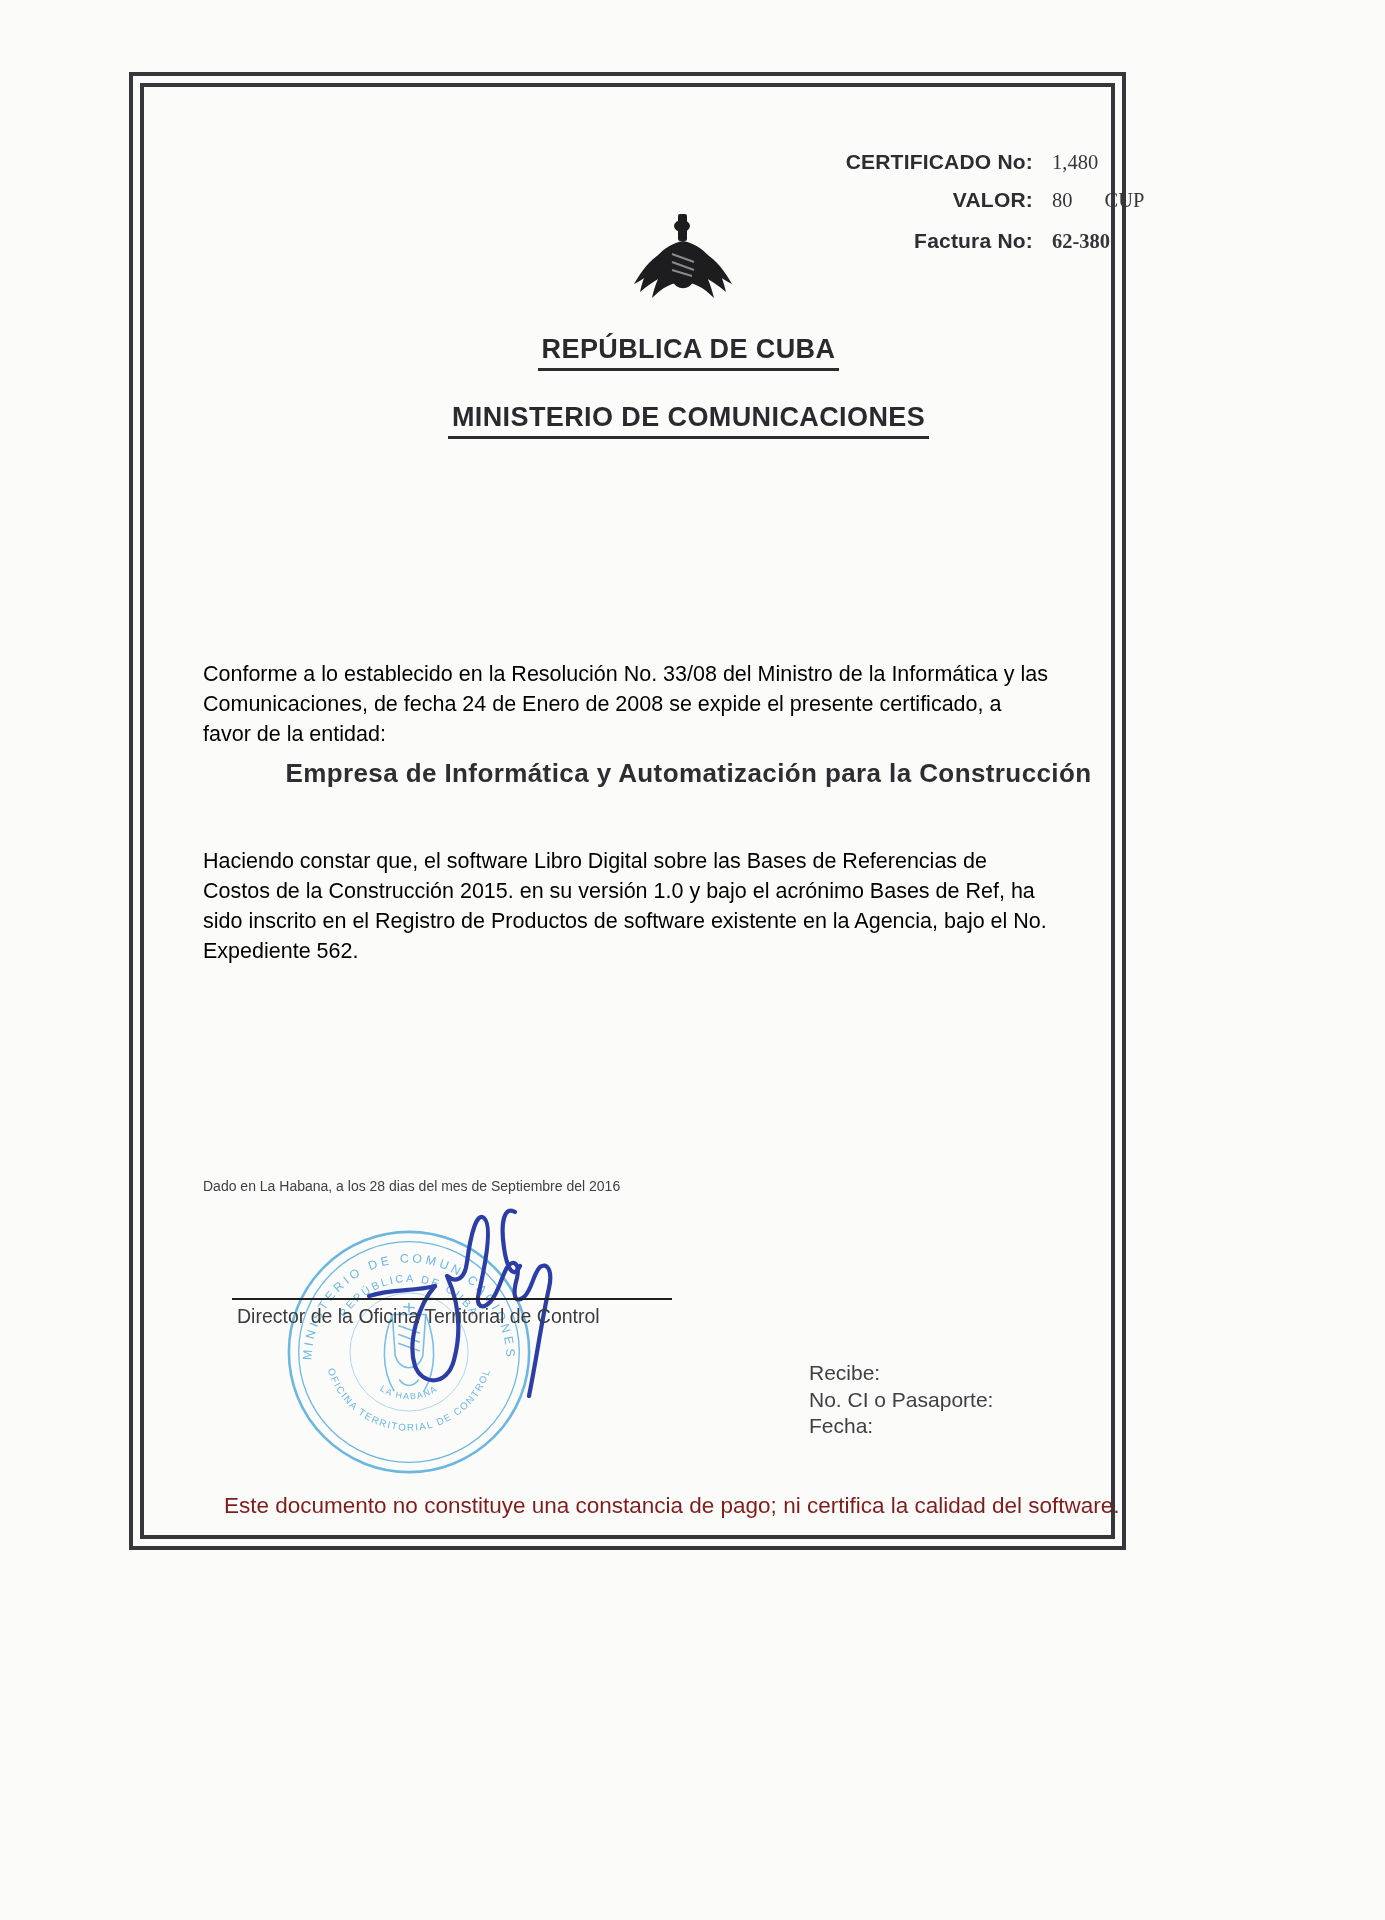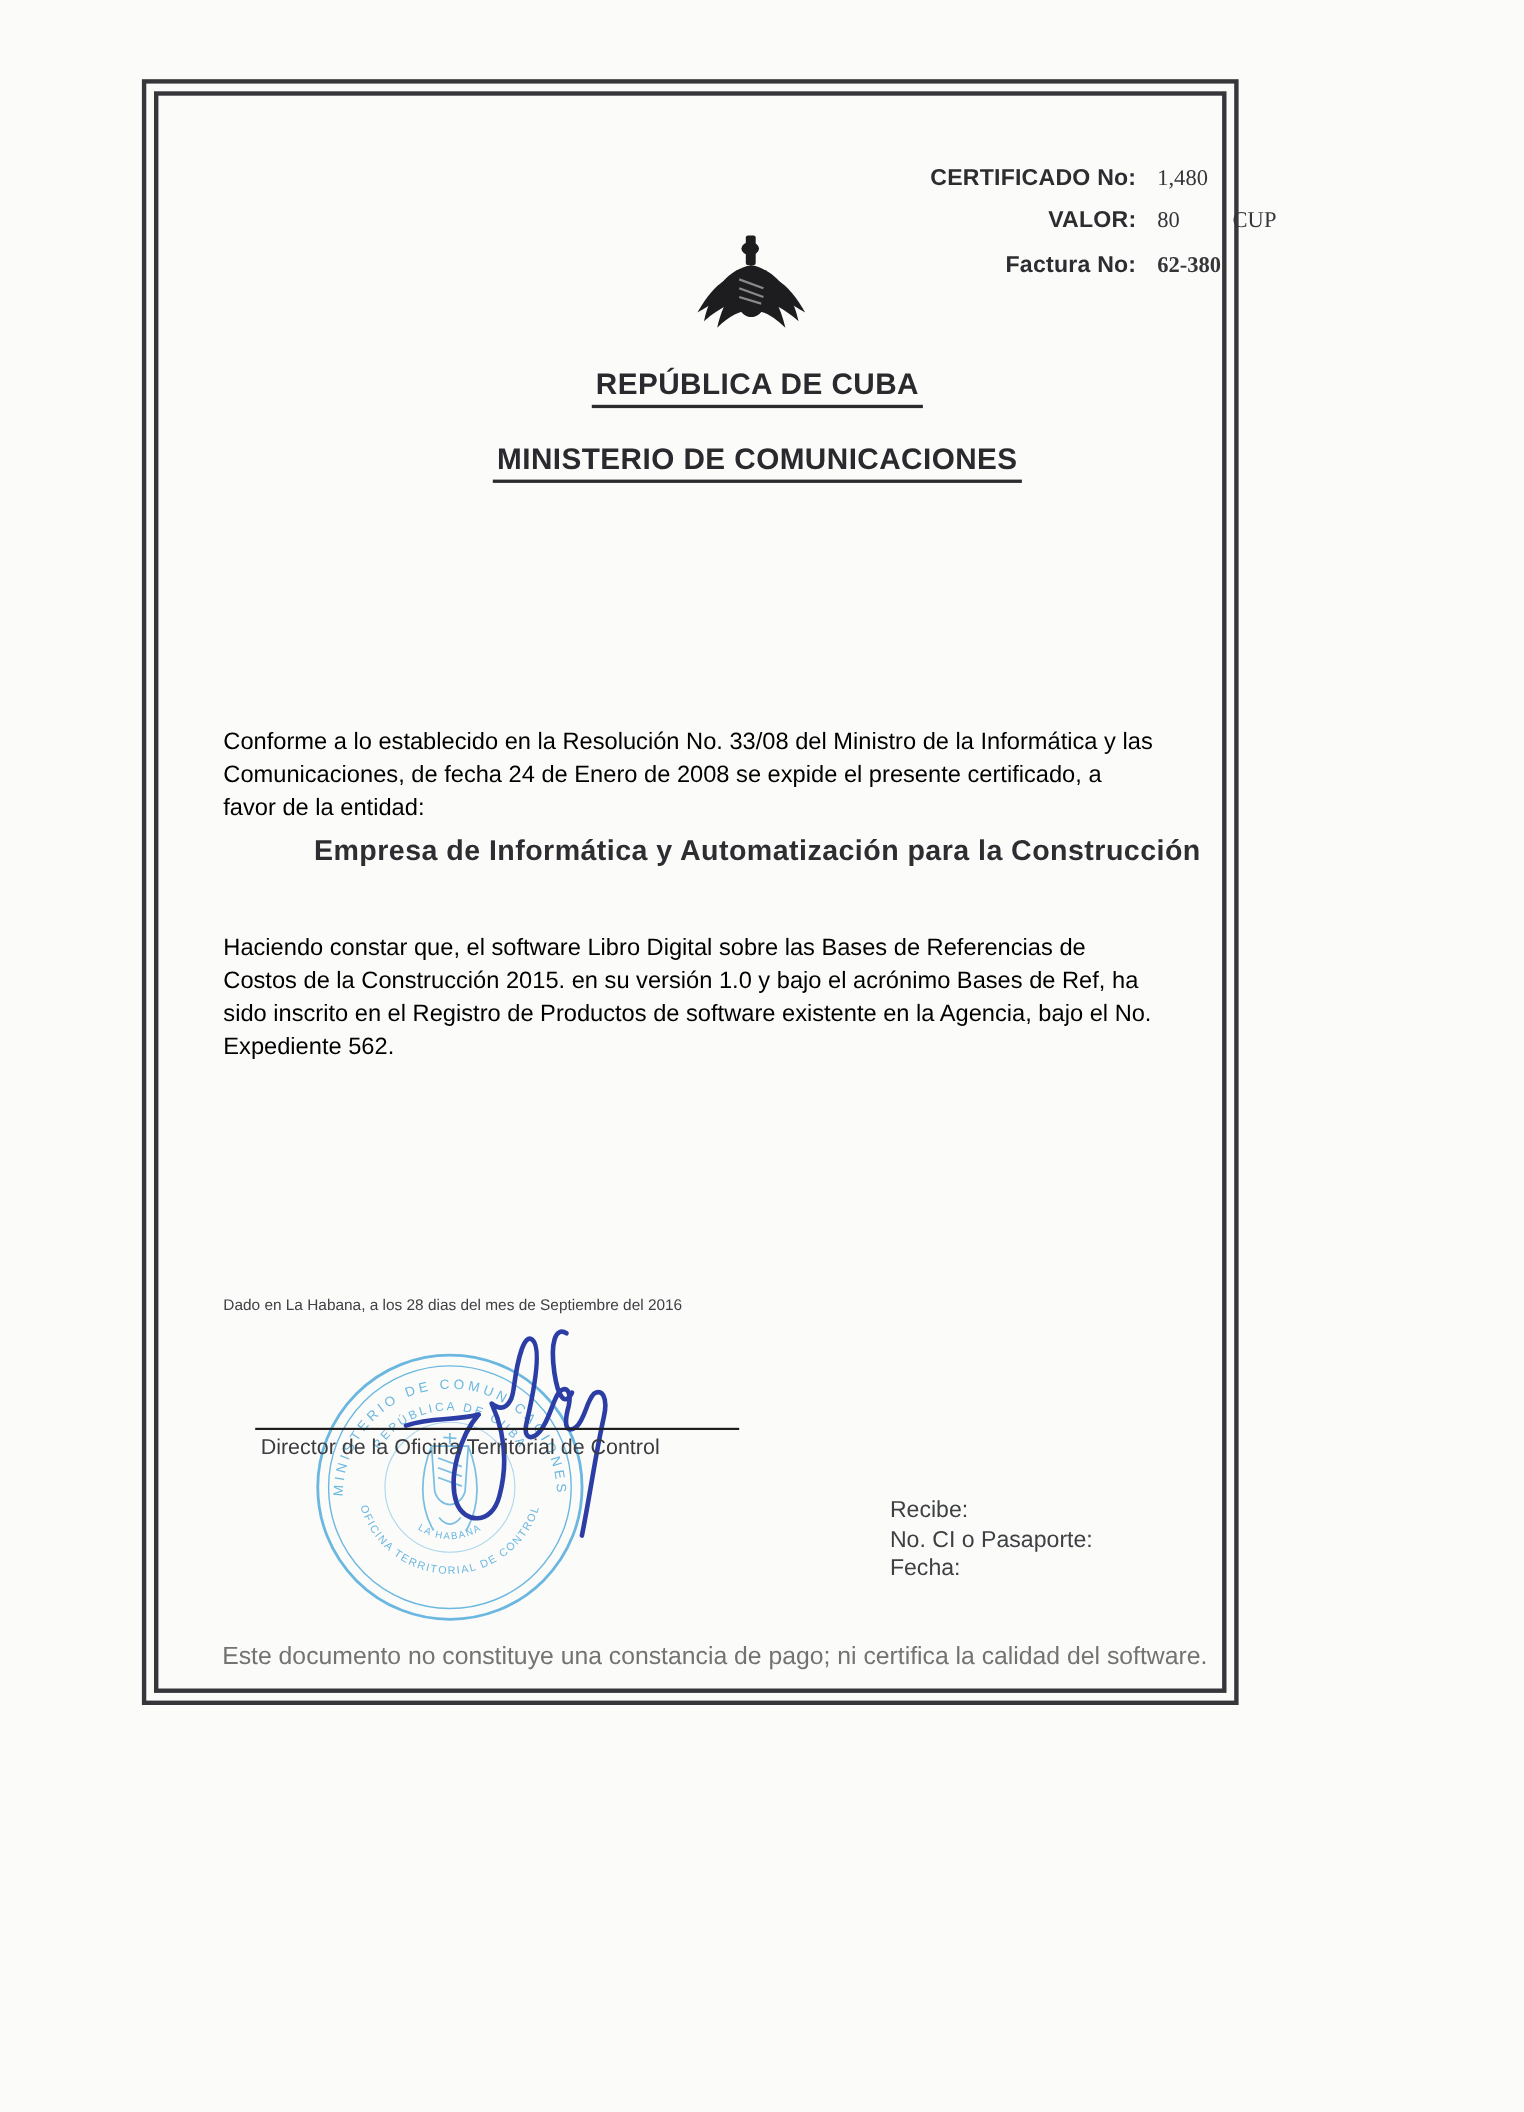--- a/index.html
+++ b/index.html
@@ -18,39 +18,39 @@
     box-sizing:border-box;
   }
   .frame-inner{
     position:absolute;inset:7px;
     border:4px solid #36363b;
   }
   
   .meta-row{position:absolute;left:600px;width:470px;display:flex;align-items:baseline;}
   .meta-row .lbl{flex:0 0 300px;text-align:right;font-weight:bold;font-size:21px;color:#2d2d31;letter-spacing:.2px;}
   .meta-row .val{margin-left:19px;font-family:"Liberation Serif", serif;font-size:20.5px;color:#35363a;}
-  .meta-row .unit{margin-left:48px;font-family:"Liberation Serif", serif;font-size:20.5px;color:#35363a;}
+  .meta-row .unit{margin-left:32px;font-family:"Liberation Serif", serif;font-size:20.5px;color:#35363a;}
   .meta-row.r3 .val{font-weight:600;}
   
   .heading{position:absolute;left:0;width:1111px;text-align:center;font-weight:bold;font-size:27px;color:#2a2a2e;letter-spacing:.4px;}
   .heading span{display:inline-block;border-bottom:3.5px solid #2c2c30;padding:0 4px 3px 4px;}
   
   .para{position:absolute;left:70px;width:1025px;font-size:21.5px;line-height:30px;white-space:pre-line;color:#000000;}
   .entity{position:absolute;left:0;width:1111px;text-align:center;font-weight:bold;font-size:26px;letter-spacing:.4px;color:#2e2e32;}
   .dateline{position:absolute;left:70px;width:1000px;font-size:14px;color:#3e4044;}
   
   .sig-line{position:absolute;left:99px;top:1222px;width:440px;height:0;border-top:2.5px solid #1f1f22;}
   .sig-title{position:absolute;left:104px;top:1229px;font-size:19.5px;color:#3a3c40;}
   .stamp{position:absolute;left:148px;top:1148px;width:256px;height:256px;opacity:.78;}
   .signature{position:absolute;left:224px;top:1128px;width:240px;height:210px;}
   
   .receipt{position:absolute;left:676px;top:1284px;font-size:21px;line-height:26.5px;color:#3e4044;}
   .receipt div{white-space:nowrap;}
   
-  .footer{position:absolute;left:69px;top:1417px;width:1030px;font-size:22.5px;color:#737373;}
+  .footer{position:absolute;left:91px;top:1417px;width:1030px;font-size:22.5px;color:#7f1d1d;}
   .emblem{position:absolute;left:487px;top:136px;width:126px;height:94px;}
 </style>
 </head>
 <body>
 
 <div class="certificate">
   <div class="frame-inner"></div>
 
   <div class="meta-row" style="top:74px;">
     <span class="lbl">CERTIFICADO No:</span>

